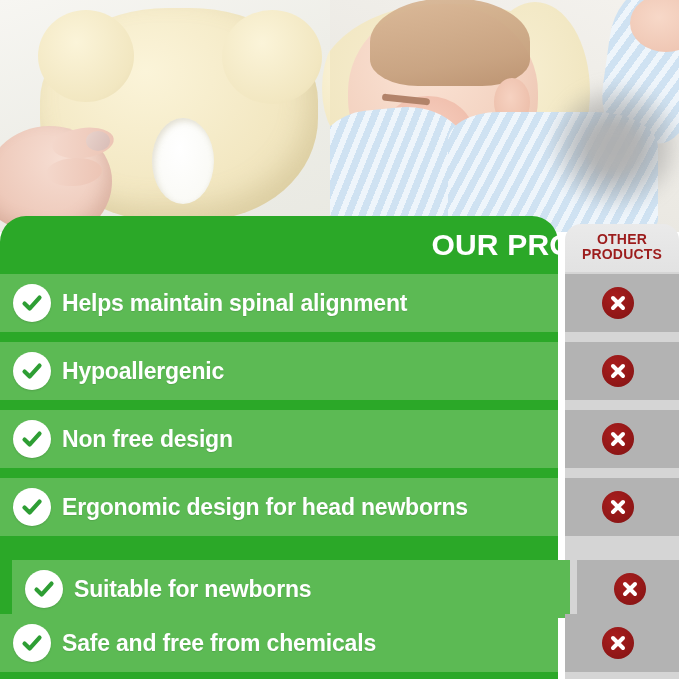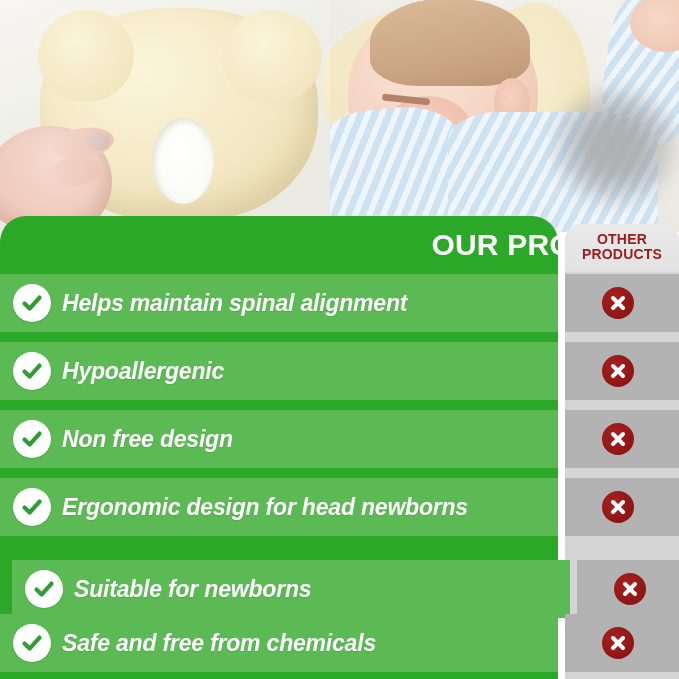--- a/index.html
+++ b/index.html
@@ -93,21 +93,21 @@
   .row{position:absolute;left:0;width:679px;height:58px;}
   .row-green{position:absolute;left:0;top:0;width:558px;height:58px;background:#5cba54;}
   .row-gray{position:absolute;left:565px;top:0;width:114px;height:58px;background:#b3b3b3;}
 
   .check{position:absolute;left:13px;top:10px;width:38px;height:38px;border-radius:50%;
     background:#ffffff;display:flex;align-items:center;justify-content:center;
     box-shadow:0 1px 2px rgba(0,0,0,.12);}
   .check svg{display:block;}
   .feature{position:absolute;left:62px;top:0;height:58px;display:flex;align-items:center;
     color:#ffffff;font-size:23px;font-weight:bold;letter-spacing:-.2px;white-space:nowrap;
-    text-shadow:0 1px 1px rgba(0,0,0,.10);font-style:italic;}
+    text-shadow:0 1px 1px rgba(0,0,0,.10);}
   .xmark{position:absolute;left:602px;top:13px;width:32px;height:32px;border-radius:50%;
     background:radial-gradient(circle at 38% 32%,#a81e1e 0%,#8e1616 70%,#7d1212 100%);
     display:flex;align-items:center;justify-content:center;}
   .xmark svg{display:block;}
 </style>
 </head>
 <body>
 
 <div id="stage">
 

